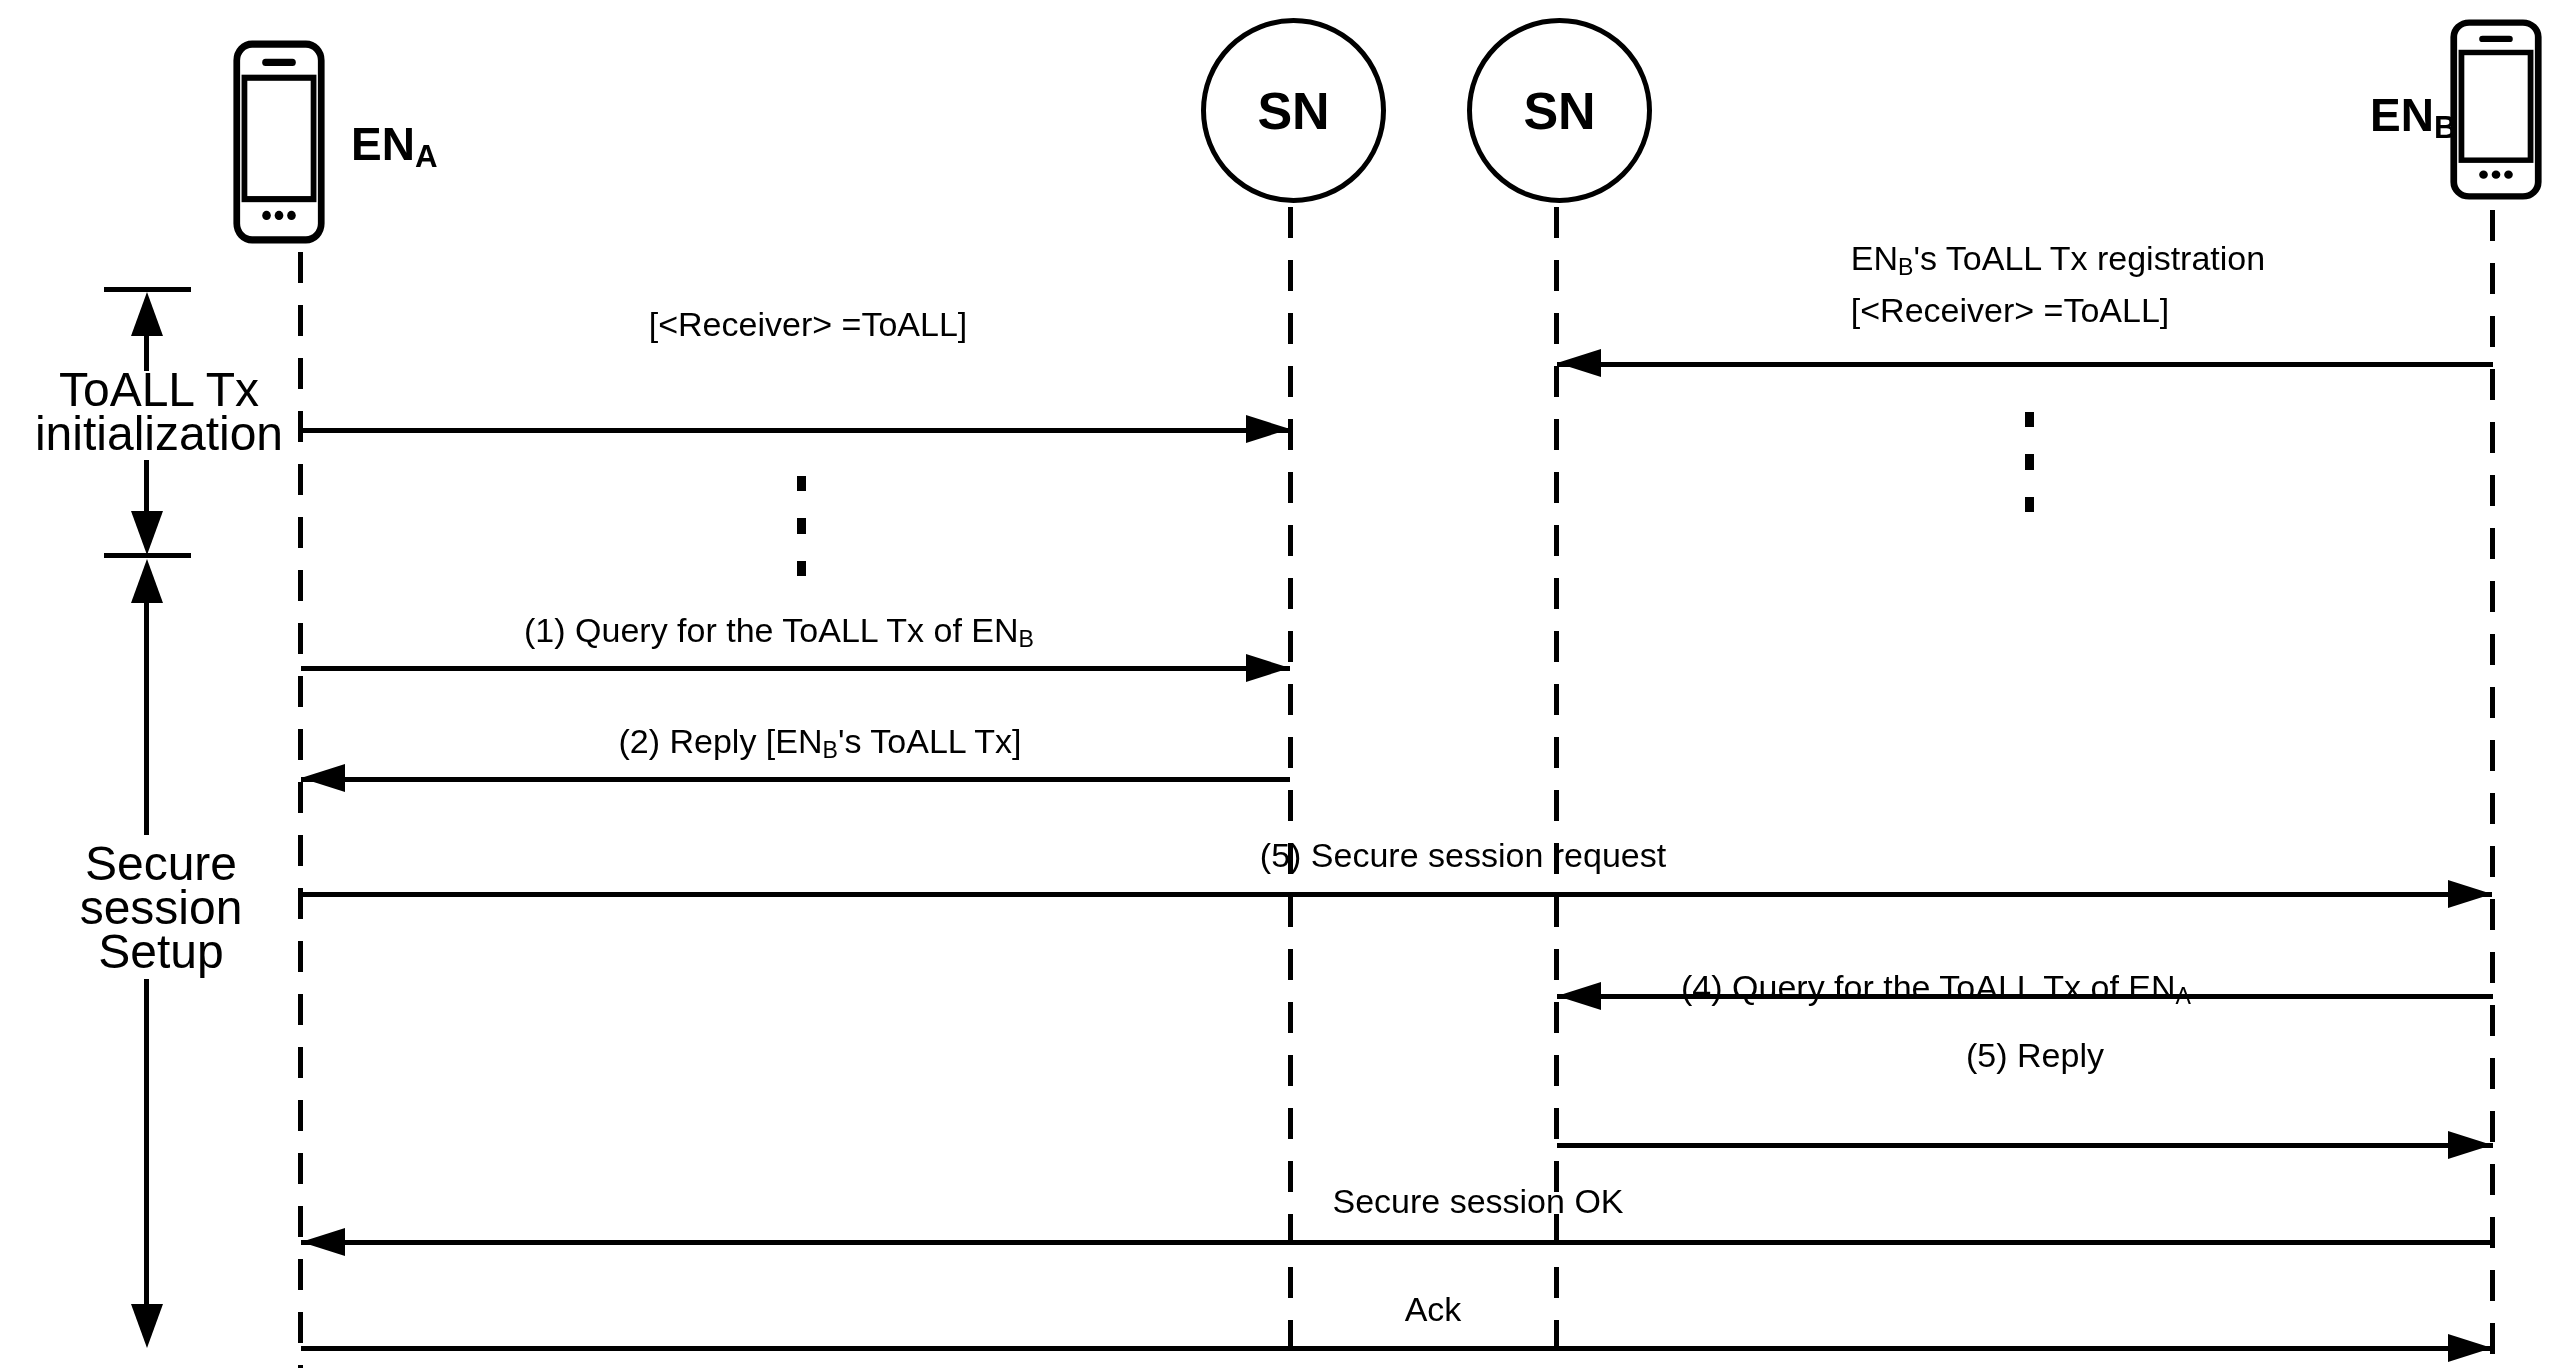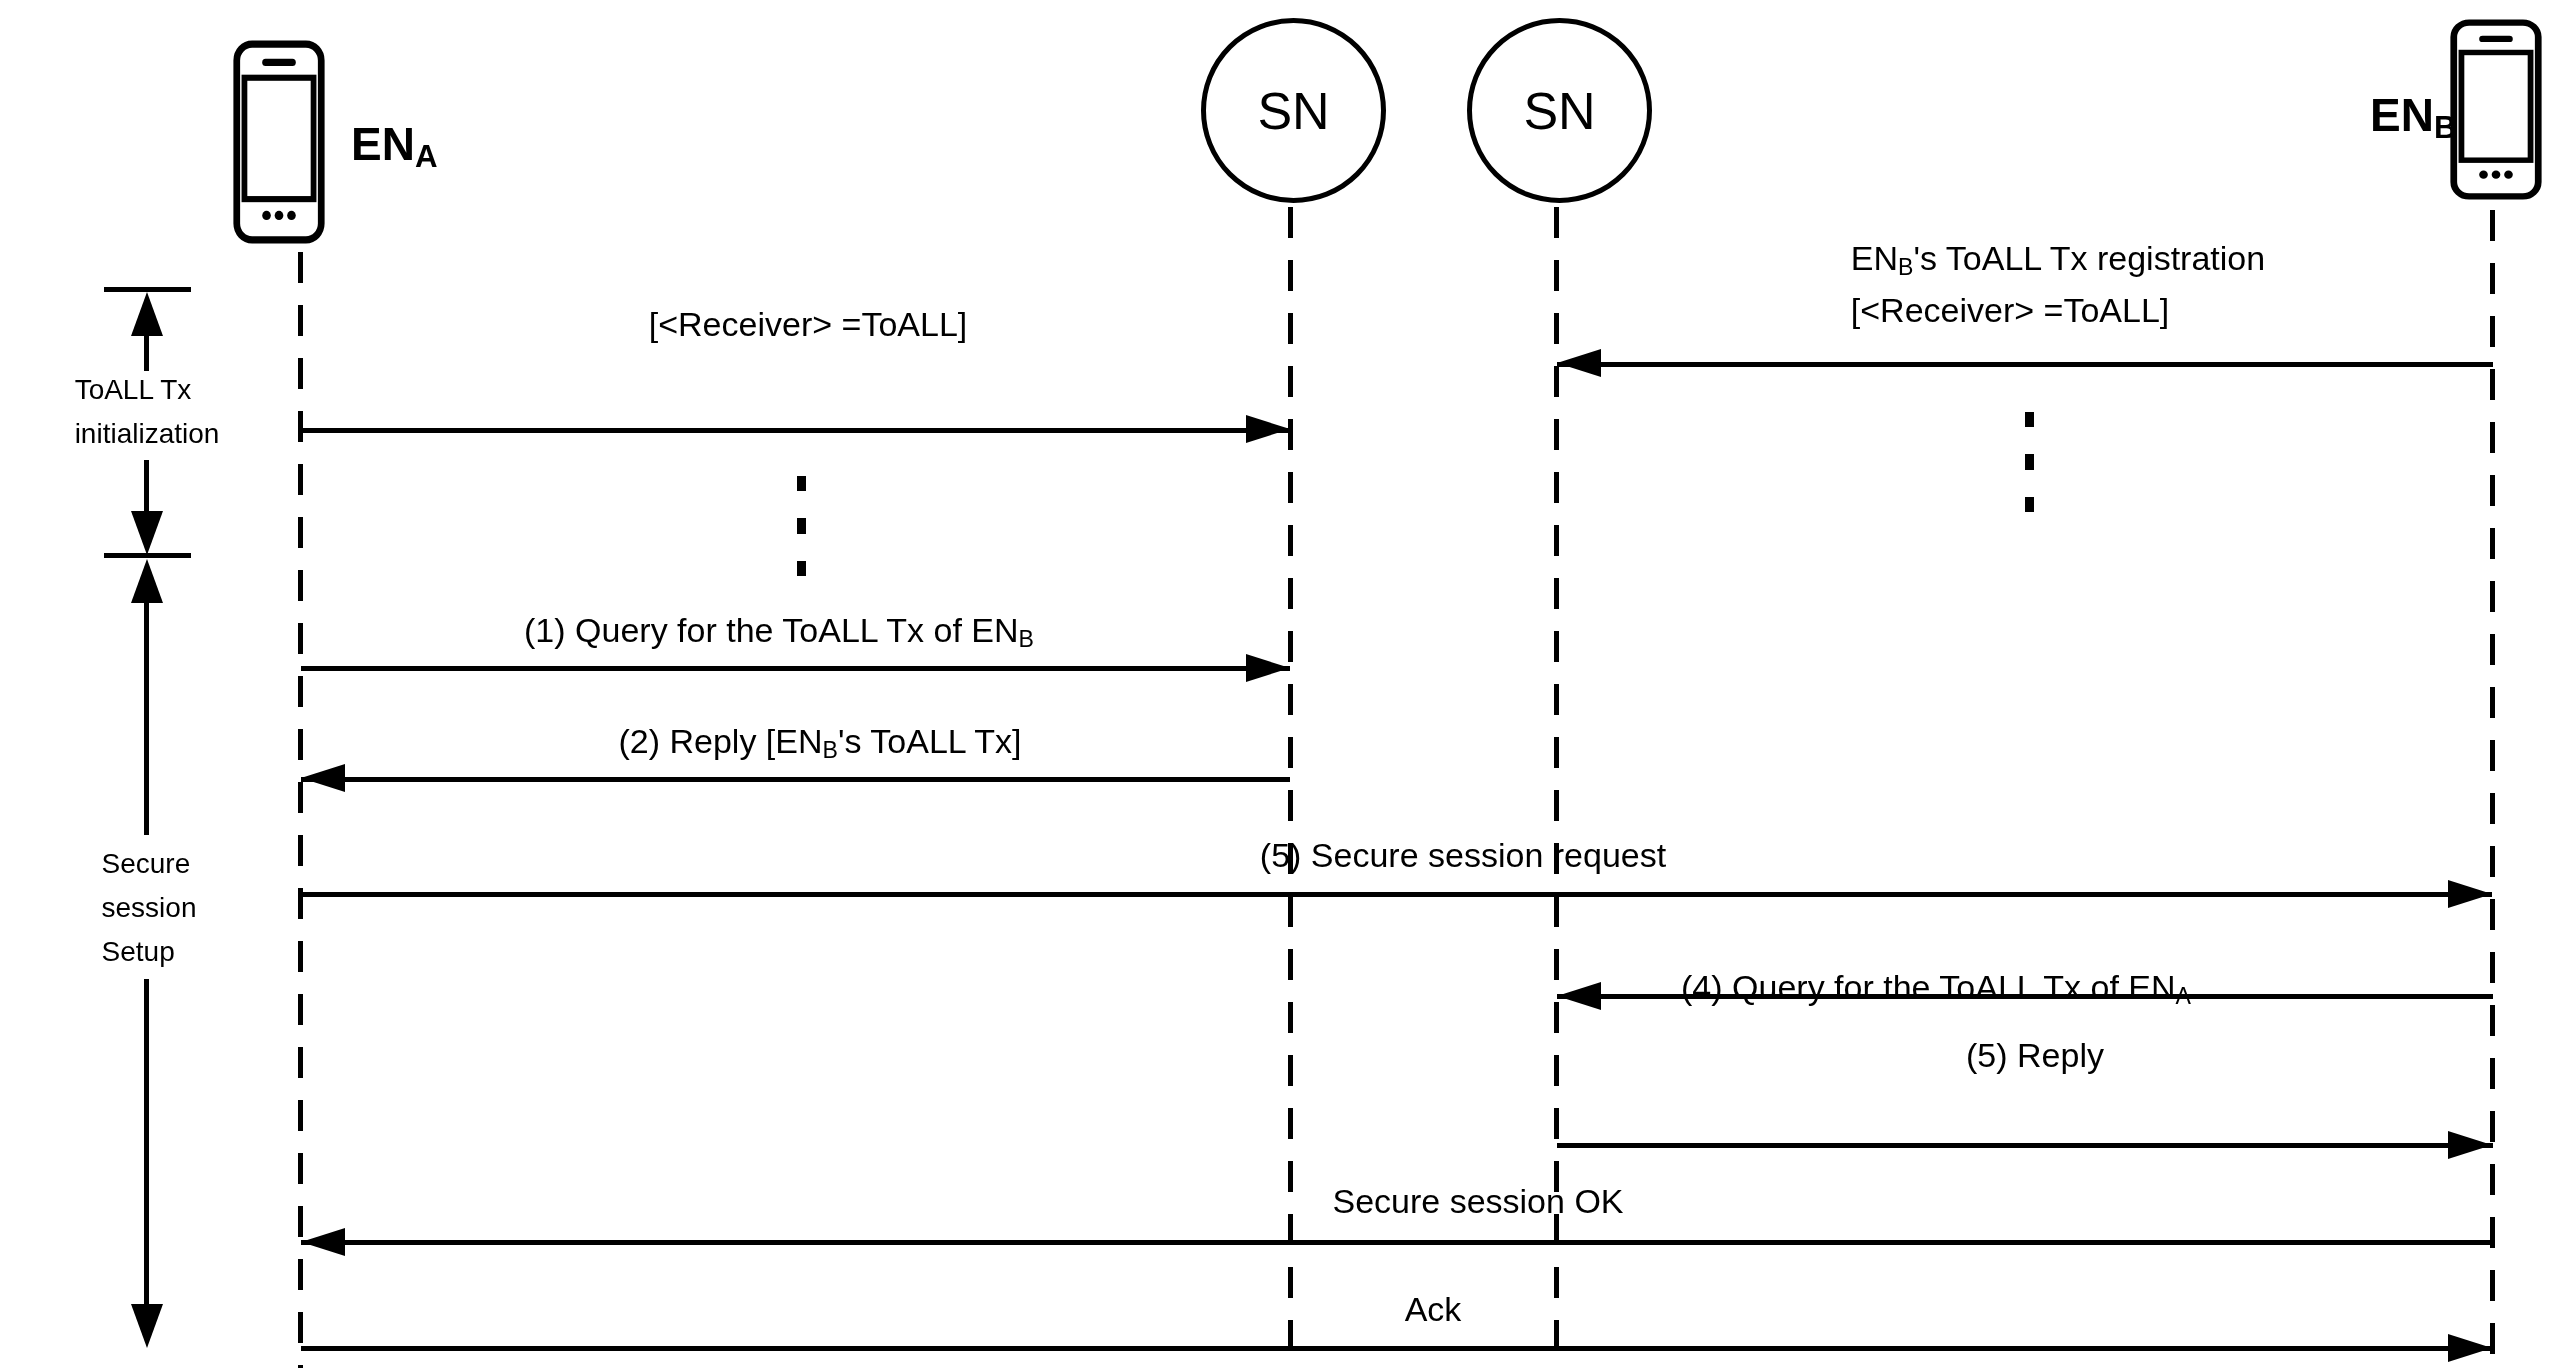--- a/index.html
+++ b/index.html
@@ -17,25 +17,25 @@
   .ah-left{border-top:14.4px solid transparent;border-bottom:14.4px solid transparent;border-right:44px solid #000;}
   .msg-label{
     position:absolute;transform:translateX(-50%);
     font-size:34px;line-height:48px;white-space:nowrap;
   }
   .sub{font-size:0.68em;position:relative;top:0.22em;}
   .actor-label{position:absolute;font-weight:bold;font-size:46px;white-space:nowrap;}
   .sn-circle{
     position:absolute;width:175px;height:175px;border:5.8px solid #000;border-radius:50%;
     background:#fff;display:flex;align-items:center;justify-content:center;
-    font-weight:normal;font-size:52px;
+    font-weight:bold;font-size:52px;
   }
   .phase-label{
-    position:absolute;transform:translateX(-50%);text-align:left;
-    font-size:28px;line-height:44px;white-space:nowrap;
+    position:absolute;transform:translateX(-50%);text-align:center;
+    font-size:48px;line-height:44px;white-space:nowrap;margin-left:12px;
   }
   .bar{position:absolute;height:4.8px;background:#000;}
   .stem{position:absolute;width:4.8px;background:#000;}
   .tri-up{position:absolute;width:0;height:0;border-left:16.3px solid transparent;border-right:16.3px solid transparent;border-bottom:44px solid #000;}
   .tri-down{position:absolute;width:0;height:0;border-left:16.3px solid transparent;border-right:16.3px solid transparent;border-top:44px solid #000;}
   .vdots{position:absolute;display:flex;flex-direction:column;gap:27px;}
   .vdots .dot{width:8.7px;height:15.4px;background:#000;}
   .phone{position:absolute;}
 </style>
 </head>

